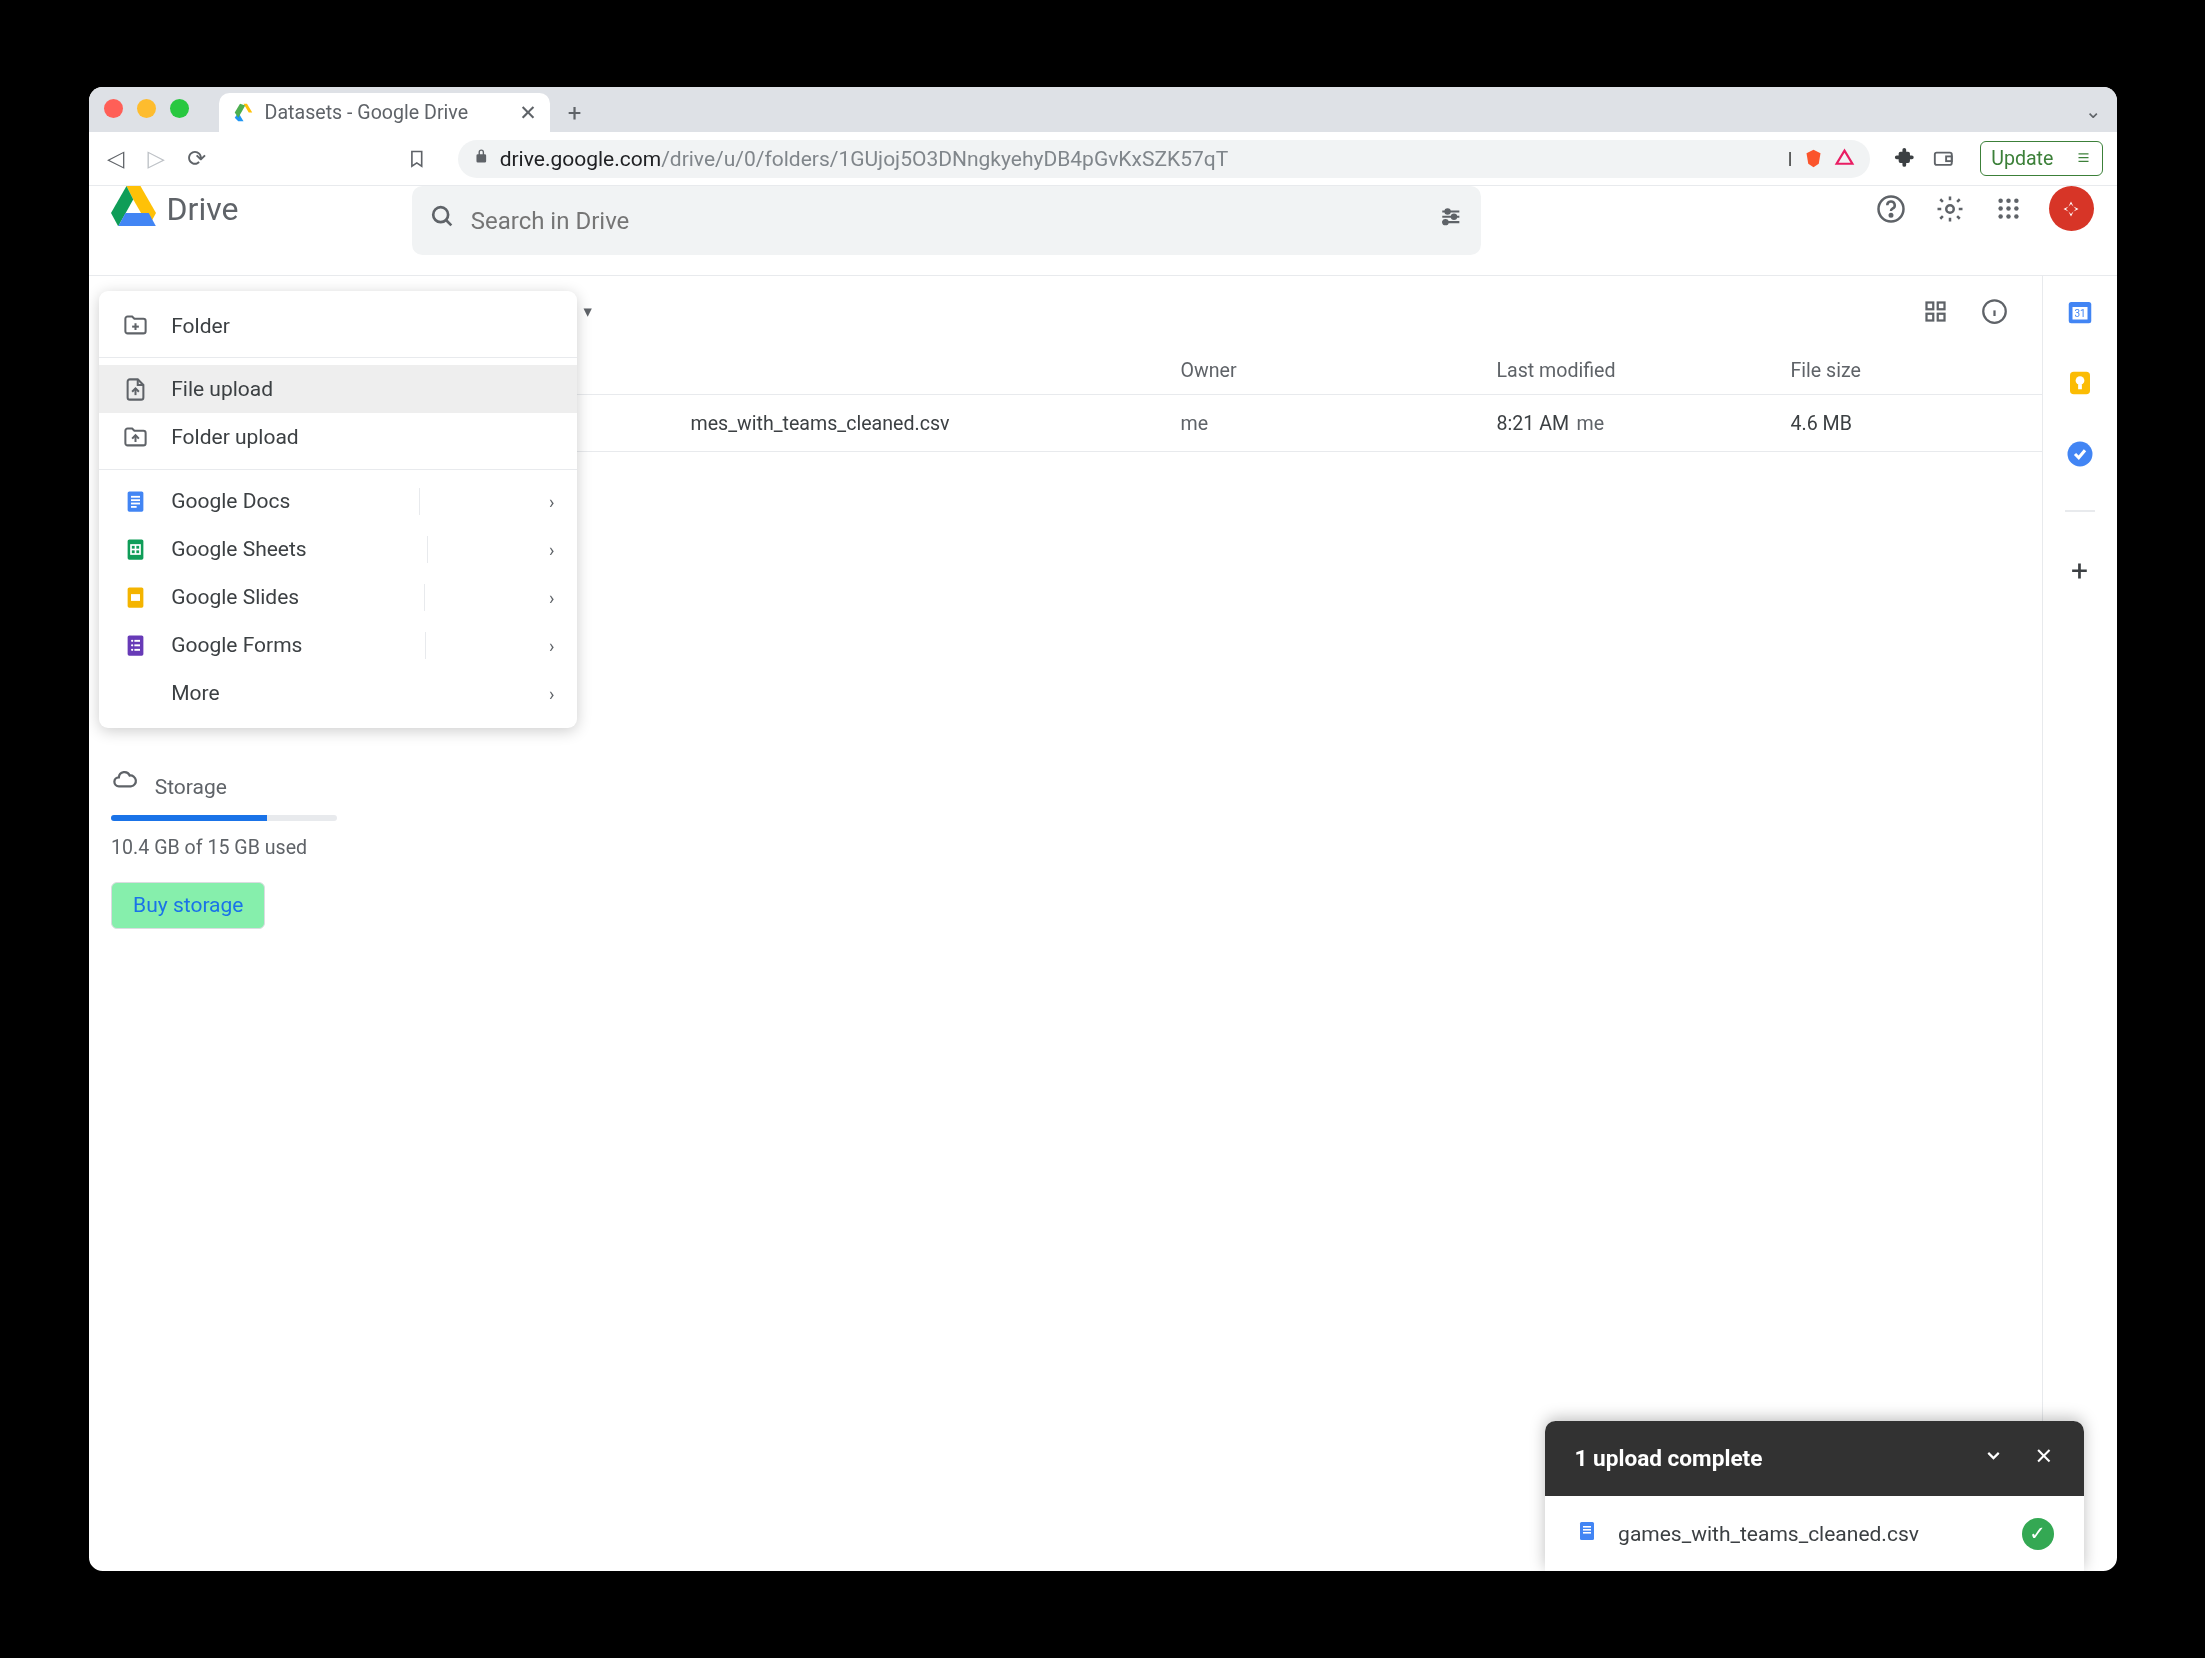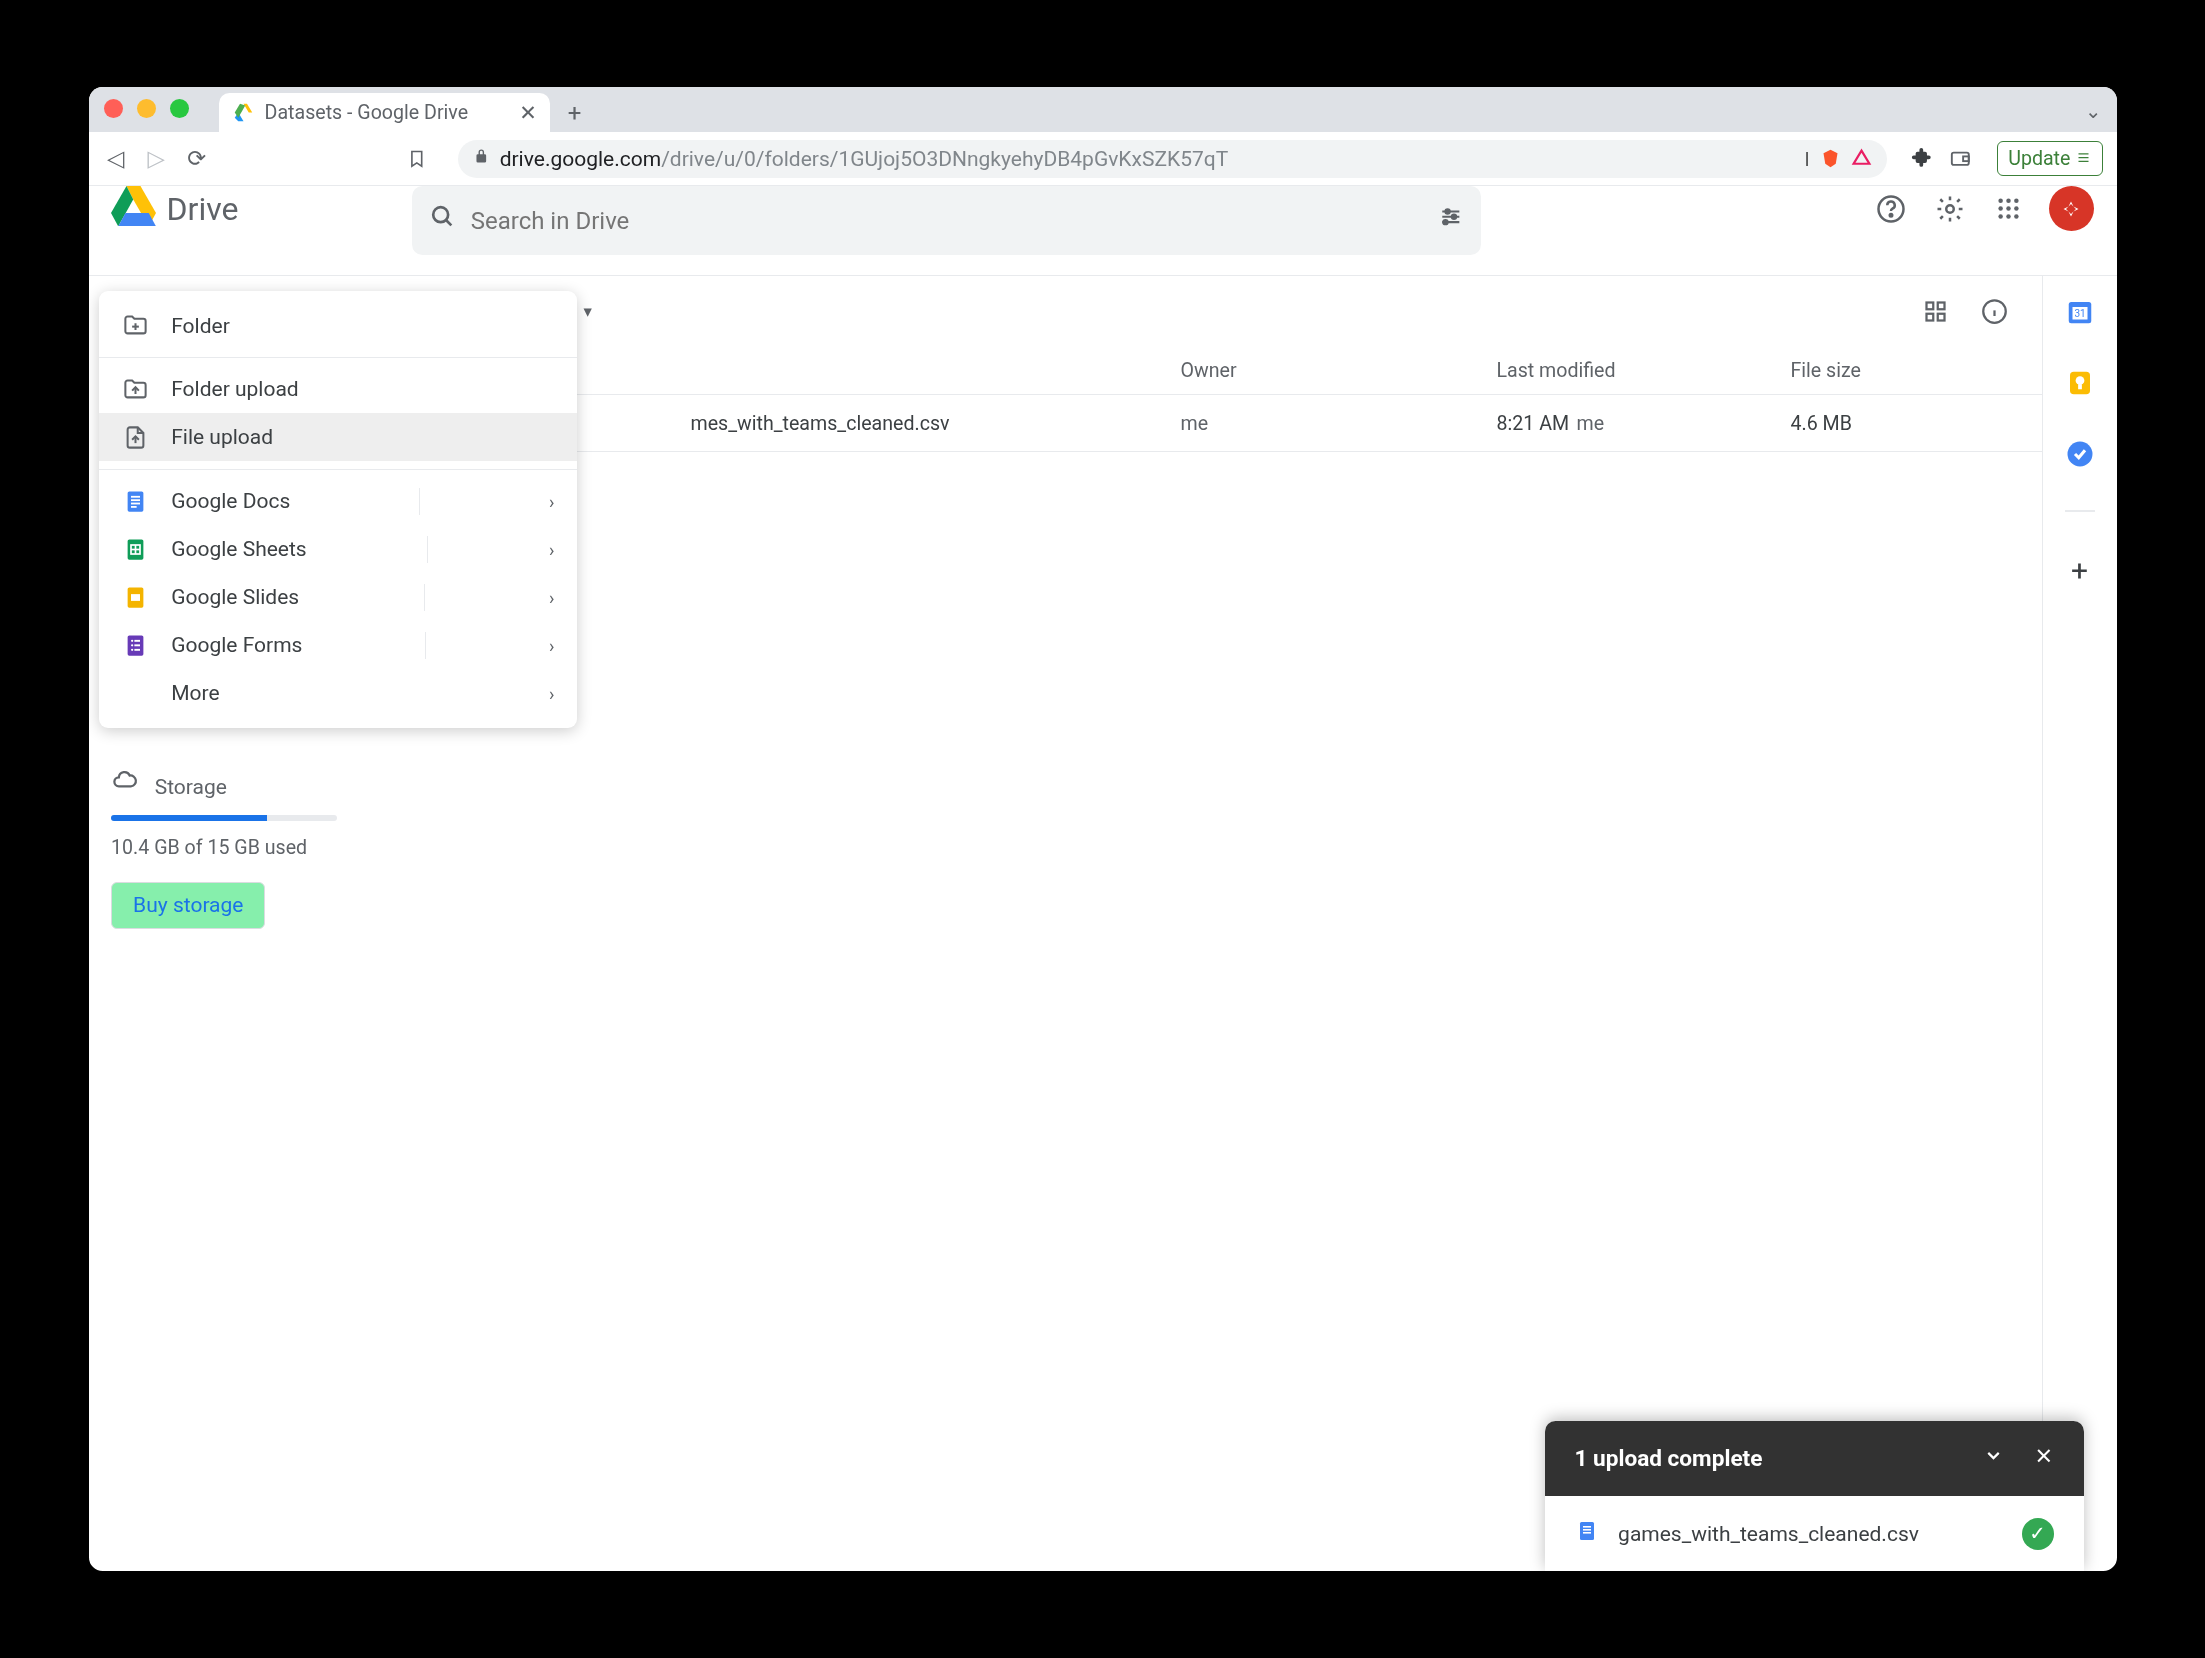--- a/index.html
+++ b/index.html
@@ -19,21 +19,21 @@
 .urlbar { height: 54px; background: #fff; border-bottom: 0.8px solid #e8eaed; display: flex; align-items: center; padding: 0 13.6px; gap: 13.6px; }
 .nav-btn { width: 27px; height: 27px; display: flex; align-items: center; justify-content: center; color: #5f6368; font-size: 22.6px; }
 .nav-btn.dis { color: #bdc1c6; }
 .url-field { flex: 1; height: 38px; background: #f1f3f4; border-radius: 19px; display: flex; align-items: center; padding: 0 15px; gap: 10.5px; margin: 0 7.5px; }
 .url-field .lock { color: #5f6368; font-size: 18px; }
 .url-text { font-size: 21px; color: #202124; flex: 1; }
 .url-text .grey { color: #80868b; }
 .url-right { display: flex; gap: 12px; align-items: center; }
 .bookmark { margin-right: 6px; color:#5f6368; font-size:21px; }
 .brave-icon{ width:21px; height:21px; }
-.update-btn { height: 35px; border: 1.5px solid #3c8039; border-radius: 6px; display: flex; align-items: center; padding: 0 10.5px; gap: 6px; color: #3c8039; font-size: 19.6px; margin-left: 10.5px; cursor:pointer; }
+.update-btn { height: 35px; border: 1.5px solid #3c8039; border-radius: 6px; display: flex; align-items: center; padding: 0 10.5px; gap: 23px; color: #3c8039; font-size: 19.6px; margin-left: 10.5px; cursor:pointer; }
 
 .drive-header { height: 90px; display: flex; align-items: flex-start; padding: 0 22.6px; border-bottom: 0.8px solid #e8eaed; }
 .drive-logo { display: flex; align-items: center; gap: 10.5px; width: 301px; }
 .drive-logo-icon { width: 45px; height: 45px; }
 .drive-title { font-size: 32px; color: #5f6368; }
 .search-bar { flex: 1; max-width: 1069px; height: 69px; background: #f1f3f4; border-radius: 10.5px; display: flex; align-items: center; padding: 6px 18px; gap: 15px; }
 .search-bar input { border: none; background: transparent; font-size: 24px; color: #5f6368; flex: 1; outline: none; }
 .search-icon, .tune-icon { color: #5f6368; font-size: 27px; }
 .header-right { margin-left: auto; display: flex; align-items: center; gap: 22.6px; padding-left: 30px; }
 .icon-btn { width: 36px; height: 36px; display: flex; align-items: center; justify-content: center; color: #5f6368; font-size: 30px; cursor: pointer; }
@@ -330,40 +330,40 @@
         <span class="menu-icon">
           <svg viewBox="0 0 24 24" fill="none" stroke="#5f6368" stroke-width="1.8">
               <path d="M3 6a2 2 0 0 1 2-2h4l2 2h8a2 2 0 0 1 2 2v9a2 2 0 0 1-2 2H5a2 2 0 0 1-2-2V6z"></path>
               <line x1="12" y1="10" x2="12" y2="16"></line>
               <line x1="9" y1="13" x2="15" y2="13"></line>
             </svg>
         </span>
         <span>Folder</span>
       </div>
       <div class="menu-divider"></div>
-      <div class="menu-item">
-        <span class="menu-icon">
-          <svg viewBox="0 0 24 24" fill="none" stroke="#5f6368" stroke-width="1.8">
-              <path d="M3 6a2 2 0 0 1 2-2h4l2 2h8a2 2 0 0 1 2 2v9a2 2 0 0 1-2 2H5a2 2 0 0 1-2-2V6z"></path>
-              <line x1="12" y1="10" x2="12" y2="16"></line>
-              <path d="M9 13 L12 10 L15 13"></path>
-            </svg>
-        </span>
-        <span>Folder upload</span>
-      </div>
       <div class="menu-item highlight">
         <span class="menu-icon">
           <svg viewBox="0 0 24 24" fill="none" stroke="#5f6368" stroke-width="1.8">
               <path d="M14 3H7a2 2 0 0 0-2 2v14a2 2 0 0 0 2 2h10a2 2 0 0 0 2-2V8l-5-5z"></path>
               <path d="M14 3v5h5"></path>
               <line x1="12" y1="11" x2="12" y2="17"></line>
               <path d="M9 14 L12 11 L15 14"></path>
             </svg>
         </span>
         <span>File upload</span>
+      </div>
+      <div class="menu-item">
+        <span class="menu-icon">
+          <svg viewBox="0 0 24 24" fill="none" stroke="#5f6368" stroke-width="1.8">
+              <path d="M3 6a2 2 0 0 1 2-2h4l2 2h8a2 2 0 0 1 2 2v9a2 2 0 0 1-2 2H5a2 2 0 0 1-2-2V6z"></path>
+              <line x1="12" y1="10" x2="12" y2="16"></line>
+              <path d="M9 13 L12 10 L15 13"></path>
+            </svg>
+        </span>
+        <span>Folder upload</span>
       </div>
       <div class="menu-divider"></div>
       <div class="menu-item">
         <span class="menu-icon">
           <svg viewBox="0 0 24 24">
               <rect x="5" y="3" width="14" height="18" rx="1.5" fill="#4285f4"></rect>
               <rect x="8" y="7" width="8" height="1.6" fill="#fff"></rect>
               <rect x="8" y="10" width="8" height="1.6" fill="#fff"></rect>
               <rect x="8" y="13" width="8" height="1.6" fill="#fff"></rect>
               <rect x="8" y="16" width="5" height="1.6" fill="#fff"></rect>

